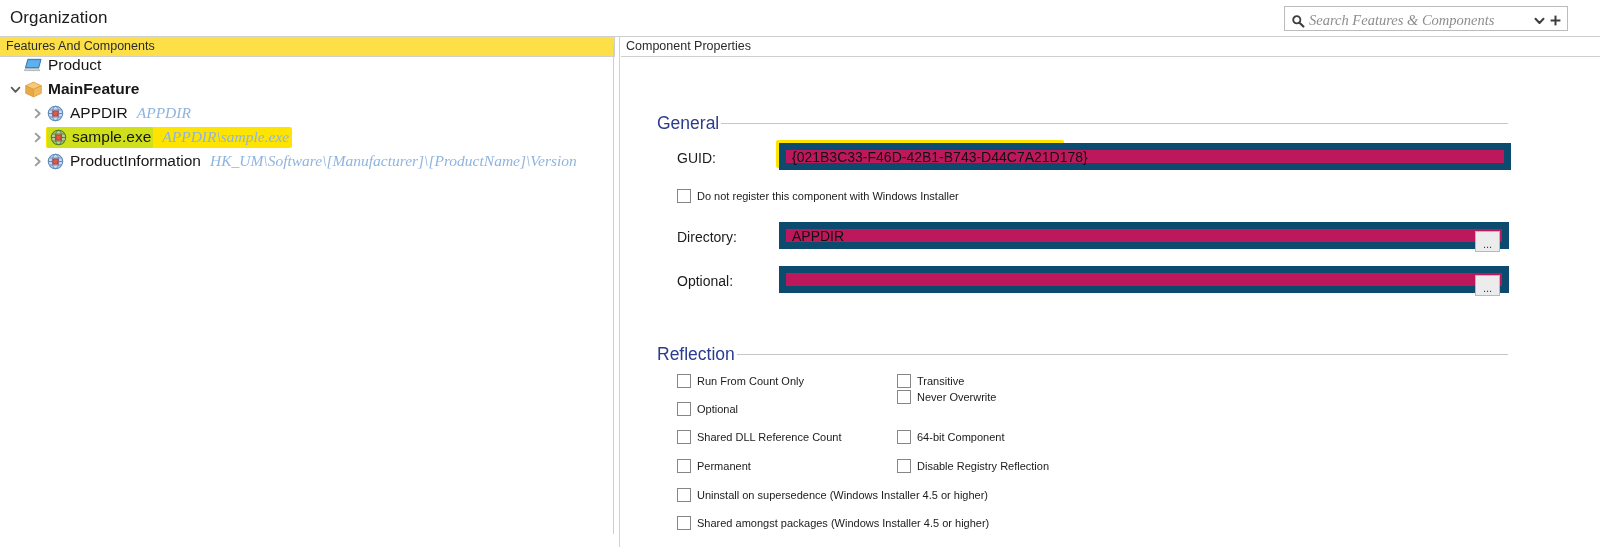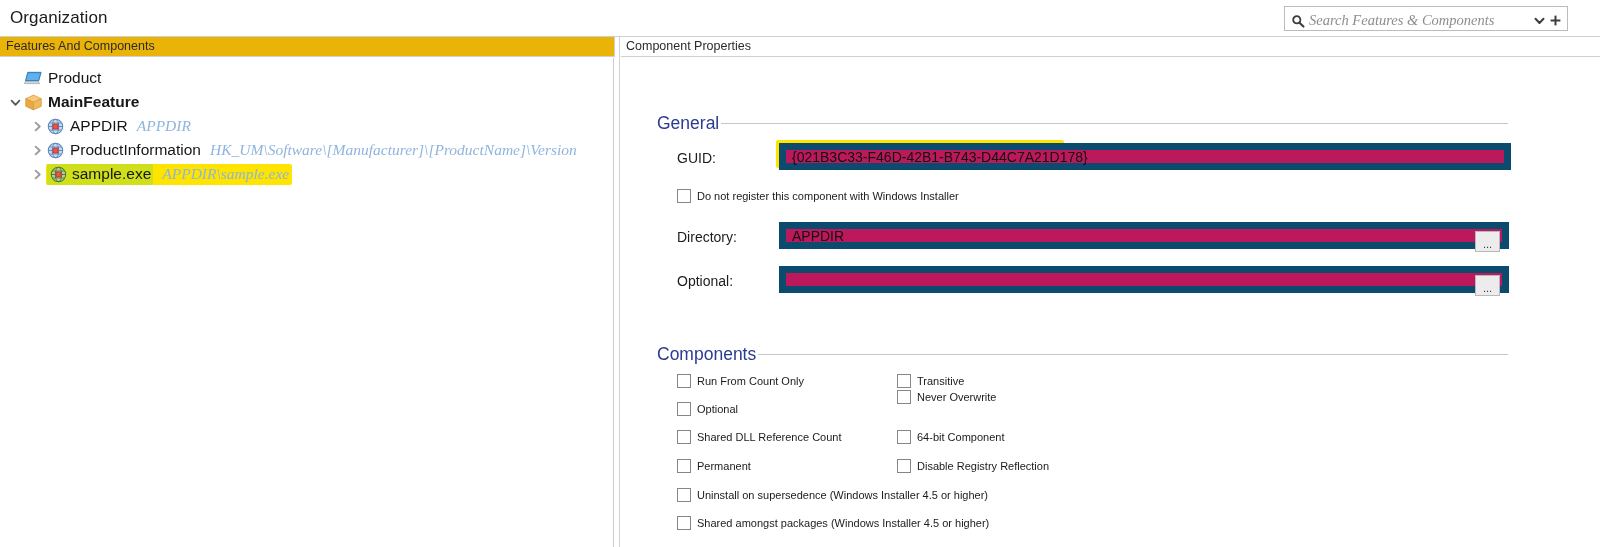--- a/index.html
+++ b/index.html
@@ -88,33 +88,33 @@
   }
   #left-header {
     position: absolute;
     left: 0; top: 0;
     width: 615px;
     height: 20px;
     border: 1px solid #cfcfcf;
     border-left: none;
     border-top: none;
     box-sizing: border-box;
-    background: #eab308;
+    background: #fde047;
   }
   #left-header-label {
     position: absolute;
     left: 6px;
     top: 2px;
     font-size: 12.5px;
     color: #2b2b2b;
   }
   #tree {
     position: absolute;
     left: 0;
-    top: 21px;
+    top: 8px;
     width: 614px;
     height: 489px;
     box-sizing: border-box;
     border-right: 1px solid #cfcfcf;
     padding-top: 8px;
     overflow: hidden;
   }
   .tree-row {
     display: flex;
     align-items: center;
@@ -358,38 +358,20 @@
       <svg class="node-icon" viewBox="0 0 20 20">
         <circle cx="10" cy="10" r="7.6" fill="#c8dcf2" stroke="#5e87bb" stroke-width="1.1"></circle>
         <ellipse cx="10" cy="10" rx="3.4" ry="7.6" fill="none" stroke="#5e87bb" stroke-width="1"></ellipse>
         <line x1="2.4" y1="10" x2="17.6" y2="10" stroke="#5e87bb" stroke-width="1"></line>
         <line x1="3.5" y1="6.3" x2="16.5" y2="6.3" stroke="#5e87bb" stroke-width="0.9"></line>
         <line x1="3.5" y1="13.7" x2="16.5" y2="13.7" stroke="#5e87bb" stroke-width="0.9"></line>
         <rect x="7.4" y="7.4" width="5.2" height="5.2" fill="#e8564a" stroke="#b8362c" stroke-width="0.9"></rect>
       </svg>
       <span class="node-label">APPDIR</span>
       <span class="node-path">APPDIR</span>
-    </div>
-
-    <div class="tree-row lvl2">
-      <span class="chev">
-        <svg width="13" height="13" viewBox="0 0 13 13">
-          <polyline points="4.6,2.6 8.8,6.5 4.6,10.4" fill="none" stroke="#9a9a9a" stroke-width="1.8" stroke-linecap="round" stroke-linejoin="round"></polyline>
-        </svg>
-      </span>
-      <svg class="node-icon" viewBox="0 0 20 20">
-        <circle cx="10" cy="10" r="7.6" fill="#c8dcf2" stroke="#5e87bb" stroke-width="1.1"></circle>
-        <ellipse cx="10" cy="10" rx="3.4" ry="7.6" fill="none" stroke="#5e87bb" stroke-width="1"></ellipse>
-        <line x1="2.4" y1="10" x2="17.6" y2="10" stroke="#5e87bb" stroke-width="1"></line>
-        <line x1="3.5" y1="6.3" x2="16.5" y2="6.3" stroke="#5e87bb" stroke-width="0.9"></line>
-        <line x1="3.5" y1="13.7" x2="16.5" y2="13.7" stroke="#5e87bb" stroke-width="0.9"></line>
-        <rect x="7.4" y="7.4" width="5.2" height="5.2" fill="#e8564a" stroke="#b8362c" stroke-width="0.9"></rect>
-      </svg>
-      <span class="node-label">ProductInformation</span>
-      <span class="node-path">HK_UM\Software\[Manufacturer]\[ProductName]\Version</span>
     </div>
 
     <div class="tree-row lvl2">
       <span class="chev">
         <svg width="13" height="13" viewBox="0 0 13 13">
           <polyline points="4.6,2.6 8.8,6.5 4.6,10.4" fill="none" stroke="#9a9a9a" stroke-width="1.8" stroke-linecap="round" stroke-linejoin="round"></polyline>
         </svg>
       </span>
       <span class="row-mark">
         <span class="hl-green" style="display:flex;align-items:center;padding-right:2px;">
@@ -400,20 +382,38 @@
             <line x1="3.5" y1="6.3" x2="16.5" y2="6.3" stroke="#4c7a3a" stroke-width="0.9"></line>
             <line x1="3.5" y1="13.7" x2="16.5" y2="13.7" stroke="#4c7a3a" stroke-width="0.9"></line>
             <rect x="7.4" y="7.4" width="5.2" height="5.2" fill="#e8564a" stroke="#b8362c" stroke-width="0.9"></rect>
           </svg>
           <span class="node-label">sample.exe</span>
         </span>
         <span class="node-path">APPDIR\sample.exe</span>
       </span>
     </div>
 
+    <div class="tree-row lvl2">
+      <span class="chev">
+        <svg width="13" height="13" viewBox="0 0 13 13">
+          <polyline points="4.6,2.6 8.8,6.5 4.6,10.4" fill="none" stroke="#9a9a9a" stroke-width="1.8" stroke-linecap="round" stroke-linejoin="round"></polyline>
+        </svg>
+      </span>
+      <svg class="node-icon" viewBox="0 0 20 20">
+        <circle cx="10" cy="10" r="7.6" fill="#c8dcf2" stroke="#5e87bb" stroke-width="1.1"></circle>
+        <ellipse cx="10" cy="10" rx="3.4" ry="7.6" fill="none" stroke="#5e87bb" stroke-width="1"></ellipse>
+        <line x1="2.4" y1="10" x2="17.6" y2="10" stroke="#5e87bb" stroke-width="1"></line>
+        <line x1="3.5" y1="6.3" x2="16.5" y2="6.3" stroke="#5e87bb" stroke-width="0.9"></line>
+        <line x1="3.5" y1="13.7" x2="16.5" y2="13.7" stroke="#5e87bb" stroke-width="0.9"></line>
+        <rect x="7.4" y="7.4" width="5.2" height="5.2" fill="#e8564a" stroke="#b8362c" stroke-width="0.9"></rect>
+      </svg>
+      <span class="node-label">ProductInformation</span>
+      <span class="node-path">HK_UM\Software\[Manufacturer]\[ProductName]\Version</span>
+    </div>
+
   </div>
 </div>
 
 <div id="splitter"></div>
 
 <div id="right-pane">
   <div id="right-header">
     <div id="right-header-label">Component Properties</div>
   </div>
 
@@ -443,21 +443,21 @@
       <span class="ellipsis-btn">...</span>
     </div>
 
     <div class="field-label" style="left:56px; top:215px;">Optional:</div>
     <div class="txtfield with-btn" style="left:158px; top:208px; width:730px;">
       <span></span>
       <span class="ellipsis-btn">...</span>
     </div>
 
     <div class="group-head" style="left:36px; top:285px; width:851px;">
-      <span class="group-title">Components</span>
+      <span class="group-title">Reflection</span>
       <span class="group-rule"></span>
     </div>
 
     <div class="cbrow" style="left:56px; top:316px;">
       <span class="cbox"></span>
       <span>Run From Count Only</span>
     </div>
     <div class="cbrow" style="left:56px; top:344px;">
       <span class="cbox"></span>
       <span>Optional</span>

